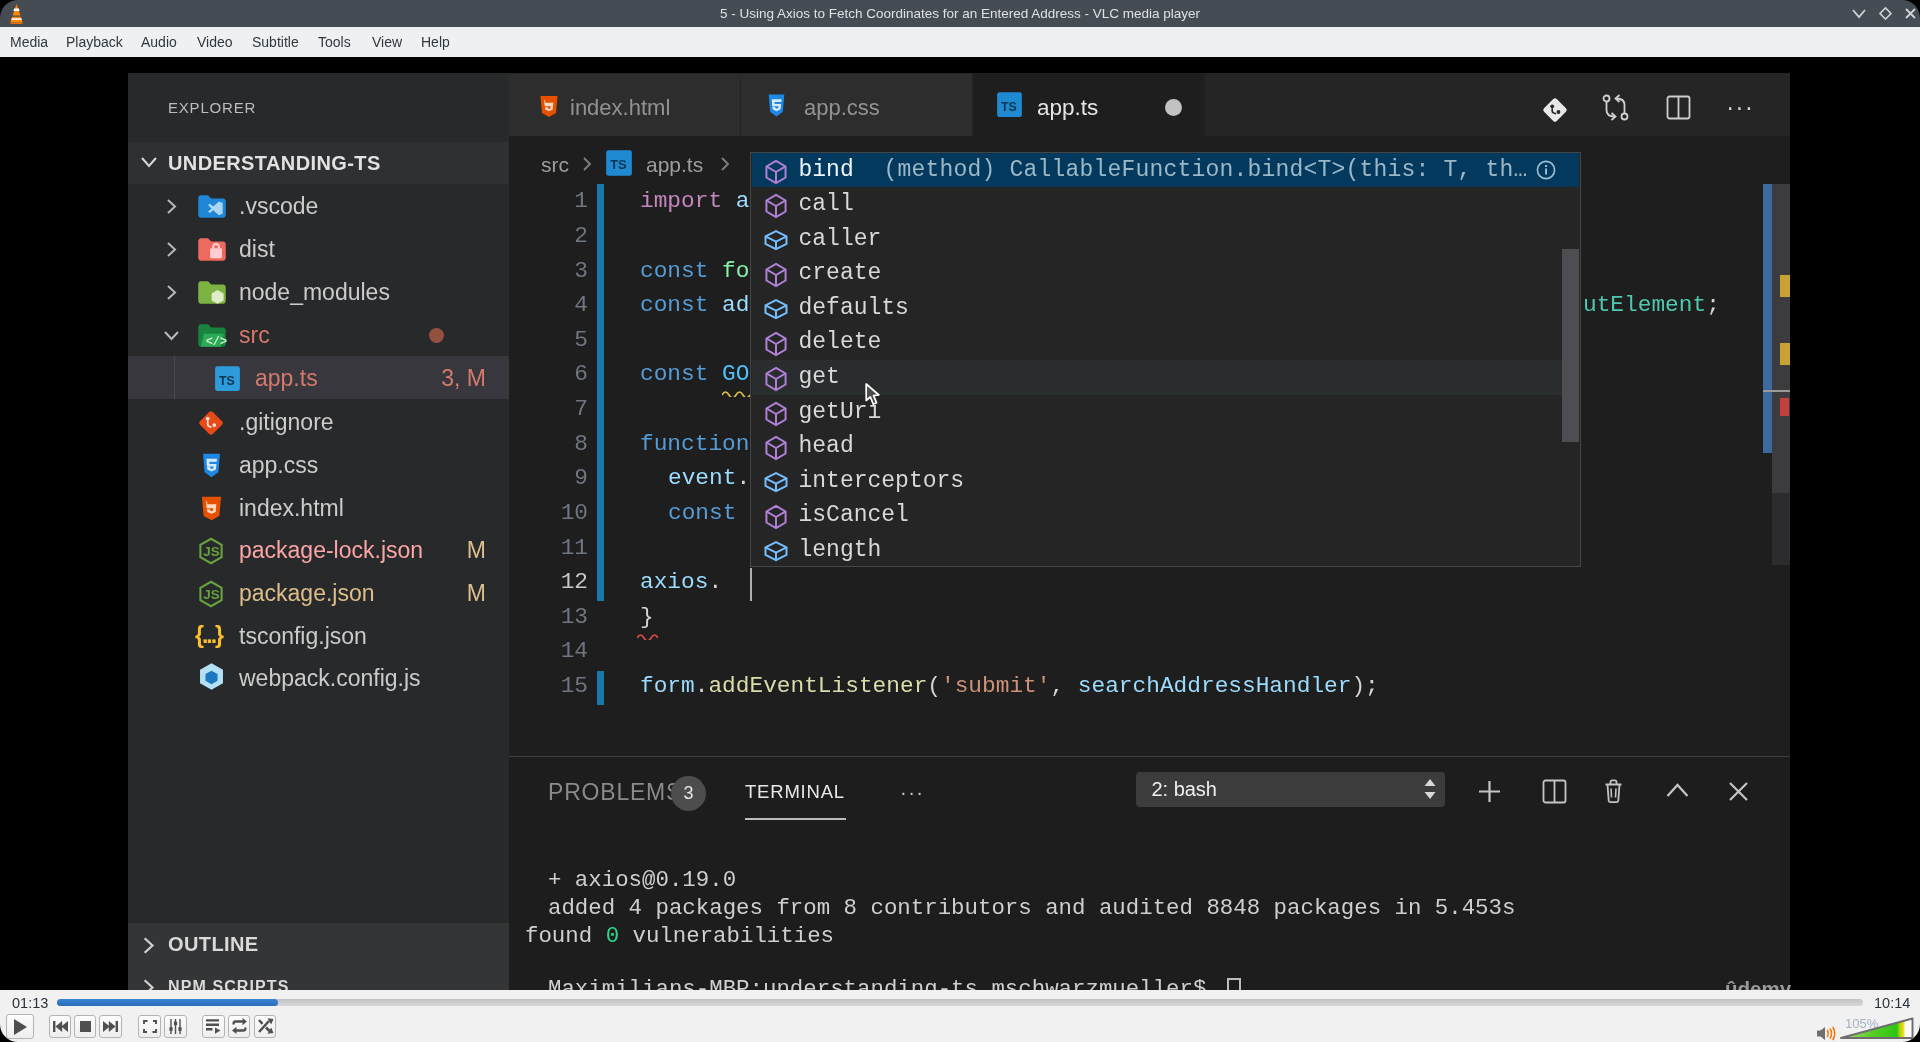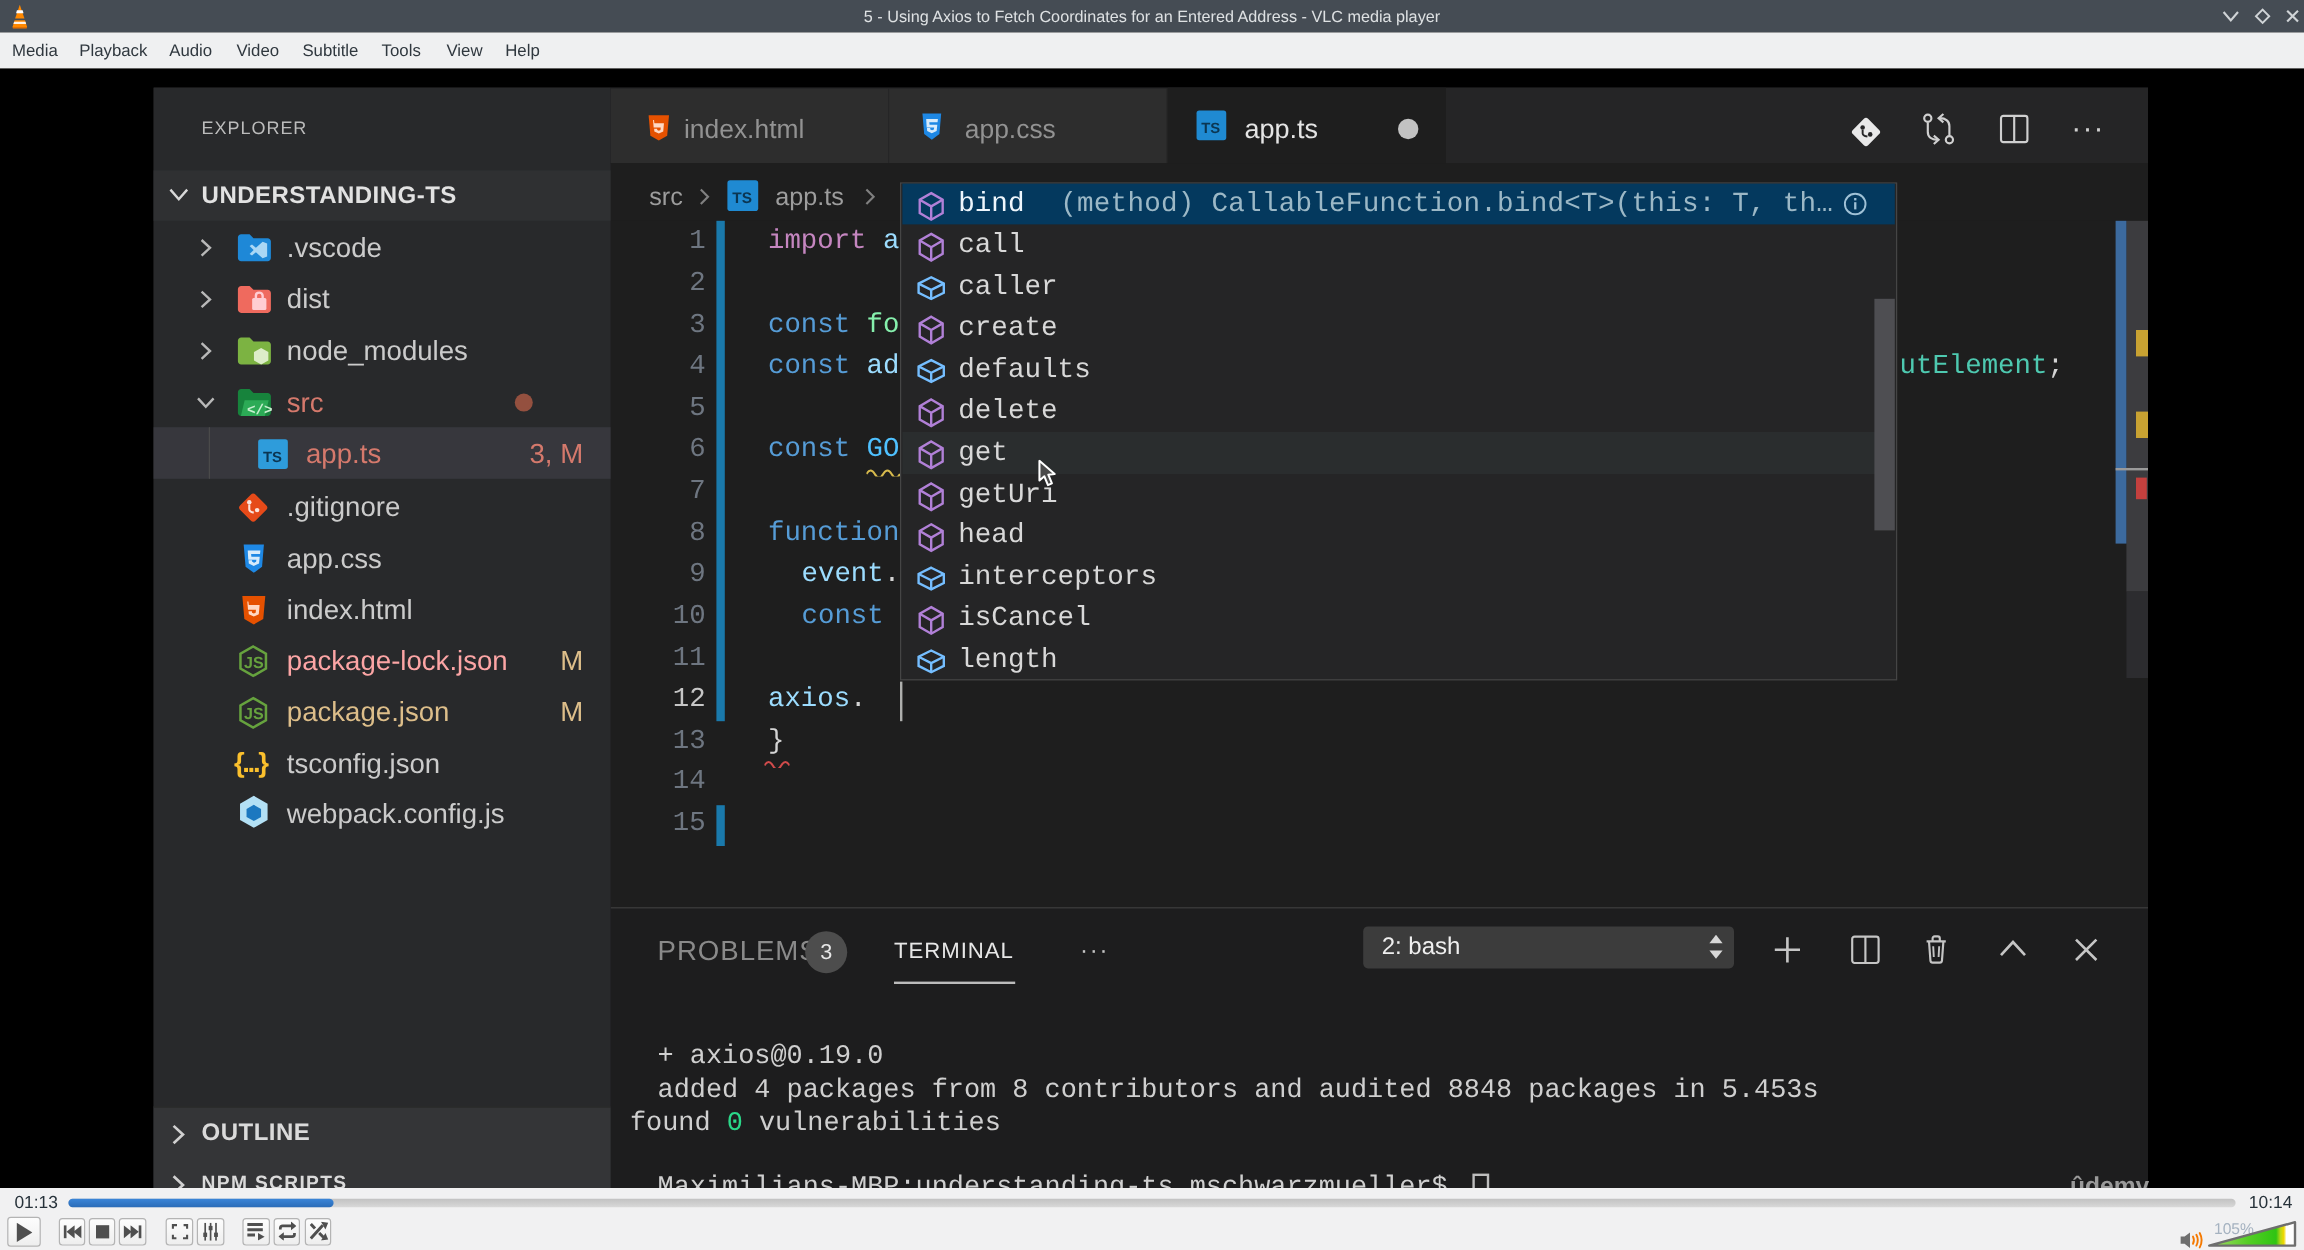--- a/index.html
+++ b/index.html
@@ -1,16 +1,16 @@
 <!DOCTYPE html>
 <html><head>
 <meta charset="utf-8">
 <style>
   html,body{margin:0;padding:0;background:#000;}
-  #root{position:relative;width:1920px;height:1042px;overflow:hidden;font-family:"Liberation Sans",sans-serif;background:#000;}
+  #root{position:relative;width:1920px;height:1042px;overflow:hidden;font-family:"Liberation Sans",sans-serif;background:#000;border-radius:18px;}
   .abs{position:absolute;}
   
   #titlebar{left:0;top:0;width:1920px;height:27px;background:#454c54;}
   #titletext{left:0;top:0;width:1920px;height:27px;line-height:28px;text-align:center;color:#dee1e3;font-size:13.5px;}
   #menubar{left:0;top:27px;width:1920px;height:30px;background:#eff0f1;}
   .menuitem{top:27px;height:30px;line-height:31px;color:#30383f;font-size:14px;}
   
   #video{left:0;top:57px;width:1920px;height:933px;background:#000;margin-top:16px;}
   #vc{left:128px;top:0;width:1662px;height:933px;background:#1e1e1e;}
   
@@ -261,20 +261,21 @@
       <div class="gut" style="top:597.8px;height:34.6px"></div>
       <div class="cl" style="left:512px;top:111.2px"><span style="color:#c586c0">import</span> <span style="color:#9cdcfe">a</span></div>
       <div class="cl" style="left:512px;top:180.5px"><span style="color:#569cd6">const</span> <span style="color:#86efac">fo</span></div>
       <div class="cl" style="left:512px;top:215.1px"><span style="color:#569cd6">const</span> <span style="color:#9cdcfe">ad</span></div>
       <div class="cl" style="left:512px;top:284.4px"><span style="color:#569cd6">const</span> <span style="color:#4fc1ff">GO</span></div>
       <div class="cl" style="left:512px;top:353.6px"><span style="color:#569cd6">function</span></div>
       <div class="cl" style="left:540px;top:388.3px"><span style="color:#9cdcfe">event</span>.</div>
       <div class="cl" style="left:540px;top:422.9px"><span style="color:#569cd6">const</span></div>
       <div class="cl" style="left:512px;top:492.2px"><span style="color:#9cdcfe">axios</span>.</div>
       <div class="cl" style="left:512px;top:526.8px">}</div>
+      <div class="cl" style="left:512px;top:596.1px"><span style="color:#9cdcfe">form</span>.<span style="color:#dcdcaa">addEventListener</span>(<span style="color:#ce9178">'submit'</span>, <span style="color:#9cdcfe">searchAddressHandler</span>);</div>
       <div class="cl" style="left:1455px;top:215.1px"><span style="color:#4ec9b0">utElement</span>;</div>
 
       <svg class="abs" style="left:594px;top:317px" width="29" height="7" viewBox="0 0 29 7">
           <path d="M0 5 q3.5-6 7 0 t7 0 t7 0 t7 0" fill="none" stroke="#d7ba4d" stroke-width="1.7"></path>
         </svg>
       <svg class="abs" style="left:509px;top:560px" width="21" height="7" viewBox="0 0 21 7">
           <path d="M0 5 q3.5-6 7 0 t7 0 t7 0" fill="none" stroke="#d14b4b" stroke-width="1.7"></path>
         </svg>
 
       <div class="abs" style="left:621.5px;top:495px;width:2.5px;height:33px;background:#aeafad"></div>

